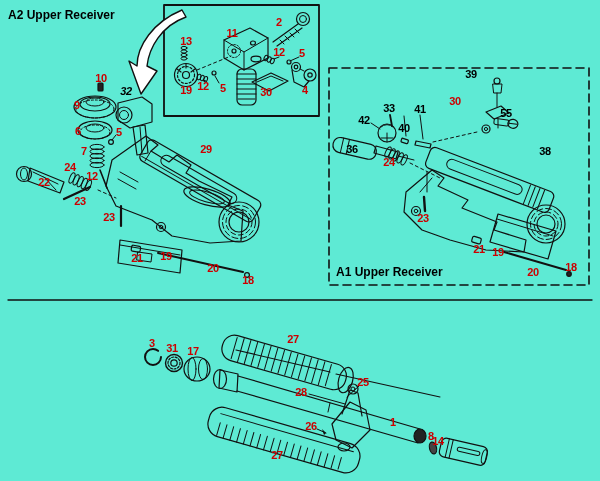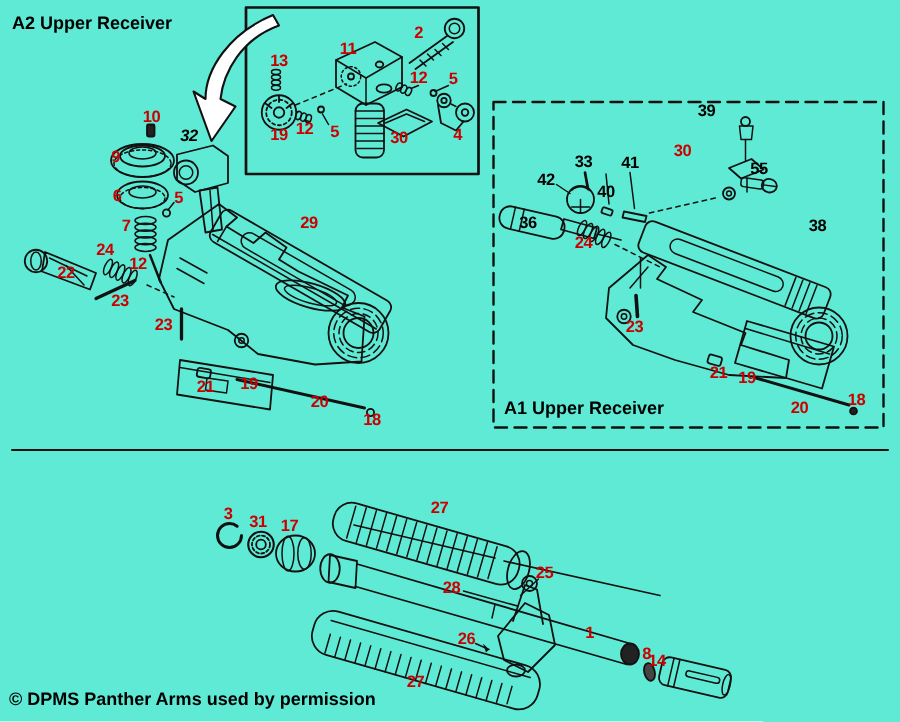--- a/index.html
+++ b/index.html
@@ -354,21 +354,20 @@
         <line x1="448" y1="437" x2="448" y2="456" stroke-width="1"></line>
         <line x1="452" y1="437" x2="452" y2="456" stroke-width="1"></line>
         <rect x="458" y="443" width="23" height="4" rx="2" stroke-width="1"></rect>
         <ellipse cx="486" cy="446.5" rx="2.5" ry="7" stroke-width="1"></ellipse>
       </g>
     </g>
   </svg>
 
   <div class="sec-title" id="title-a2-upper">A2 Upper Receiver</div>
   <div class="sec-title" id="title-a1-upper">A1 Upper Receiver</div>
-  <div class="sec-title" id="copyright">© DPMS Panther Arms used by permission</div>
 
   <div id="label-layer" style="position:absolute;left:0;top:0;width:600px;height:481px;">
       <span class="plabel red" style="left: 101px; top: 78px;">10</span>
       <span class="plabel black" style="left: 126px; top: 91px; font-style: italic;">32</span>
       <span class="plabel red" style="left: 77px; top: 105px;">9</span>
       <span class="plabel red" style="left: 78px; top: 131px;">6</span>
       <span class="plabel red" style="left: 119px; top: 132px;">5</span>
       <span class="plabel red" style="left: 84px; top: 151px;">7</span>
       <span class="plabel red" style="left: 70px; top: 167px;">24</span>
       <span class="plabel red" style="left: 92px; top: 176px;">12</span>

